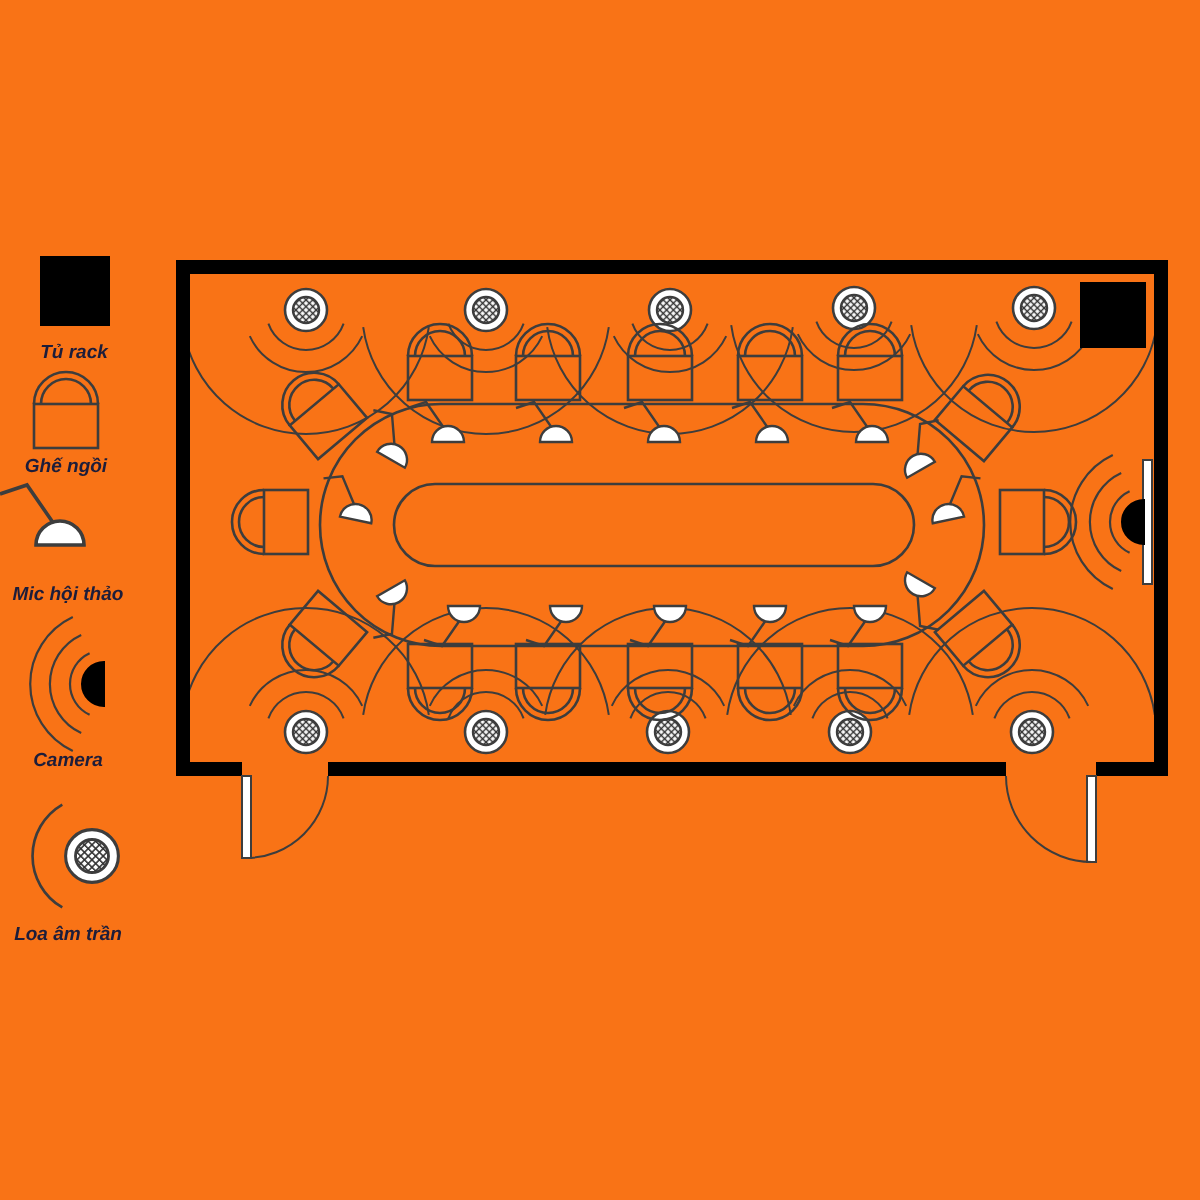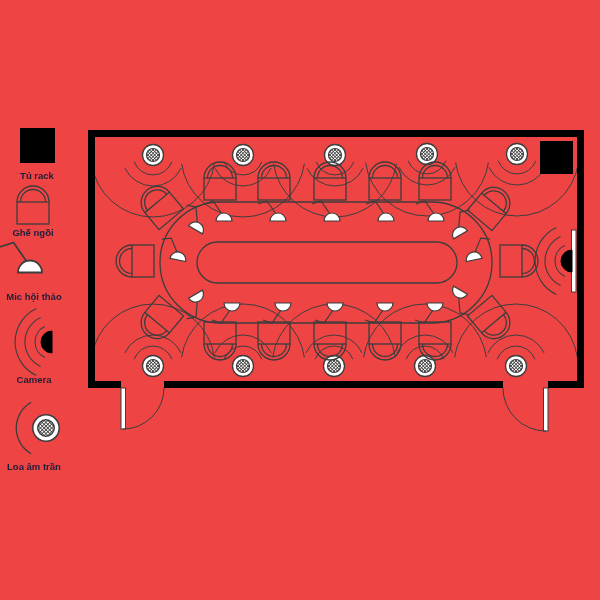--- a/index.html
+++ b/index.html
@@ -1,17 +1,17 @@
 <!DOCTYPE html>
 <html><head>
 <meta charset="utf-8">
 <style>
   html,body{margin:0;padding:0;background:#fff;}
-  .canvas{position:relative;width:600px;height:600px;background:#ef4444;overflow:hidden;
-          font-family:"Liberation Sans",sans-serif;}
+  .canvas{position:relative;width:600px;height:600px;background:#f97316;overflow:hidden;
+          font-family:"Liberation Sans",sans-serif;font-style:italic;}
   svg text{font-family:"Liberation Sans",sans-serif;font-weight:bold;font-size:9.5px;}
 </style>
 </head>
 <body>
 
 <div class="canvas">
 <svg id="scene" width="600" height="600" viewBox="0 0 600 600">
   <defs>
     <pattern id="hatch" width="2.4" height="2.4" patternUnits="userSpaceOnUse" patternTransform="rotate(45)">
       <rect width="2.4" height="2.4" fill="#ffffff"></rect>

